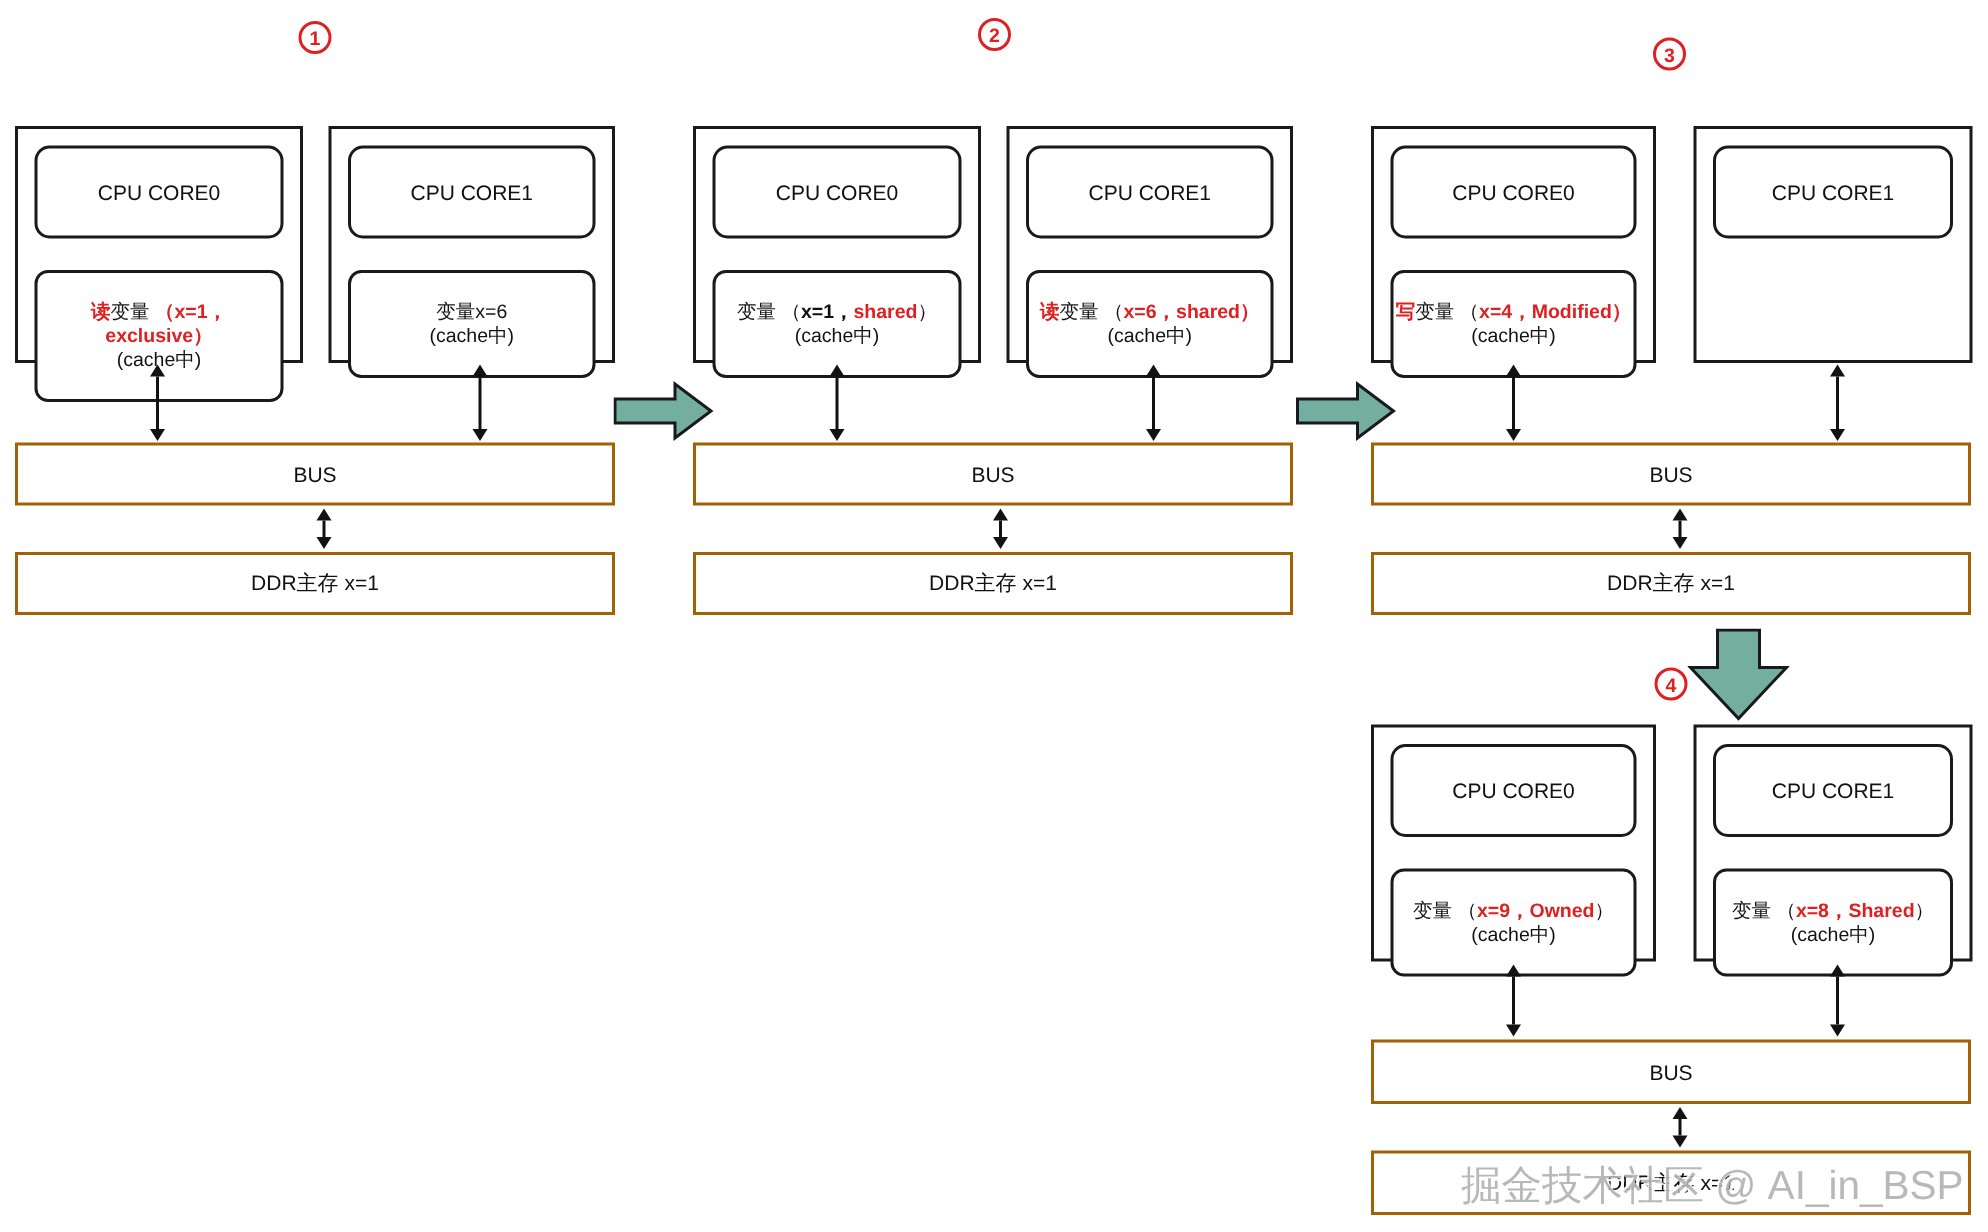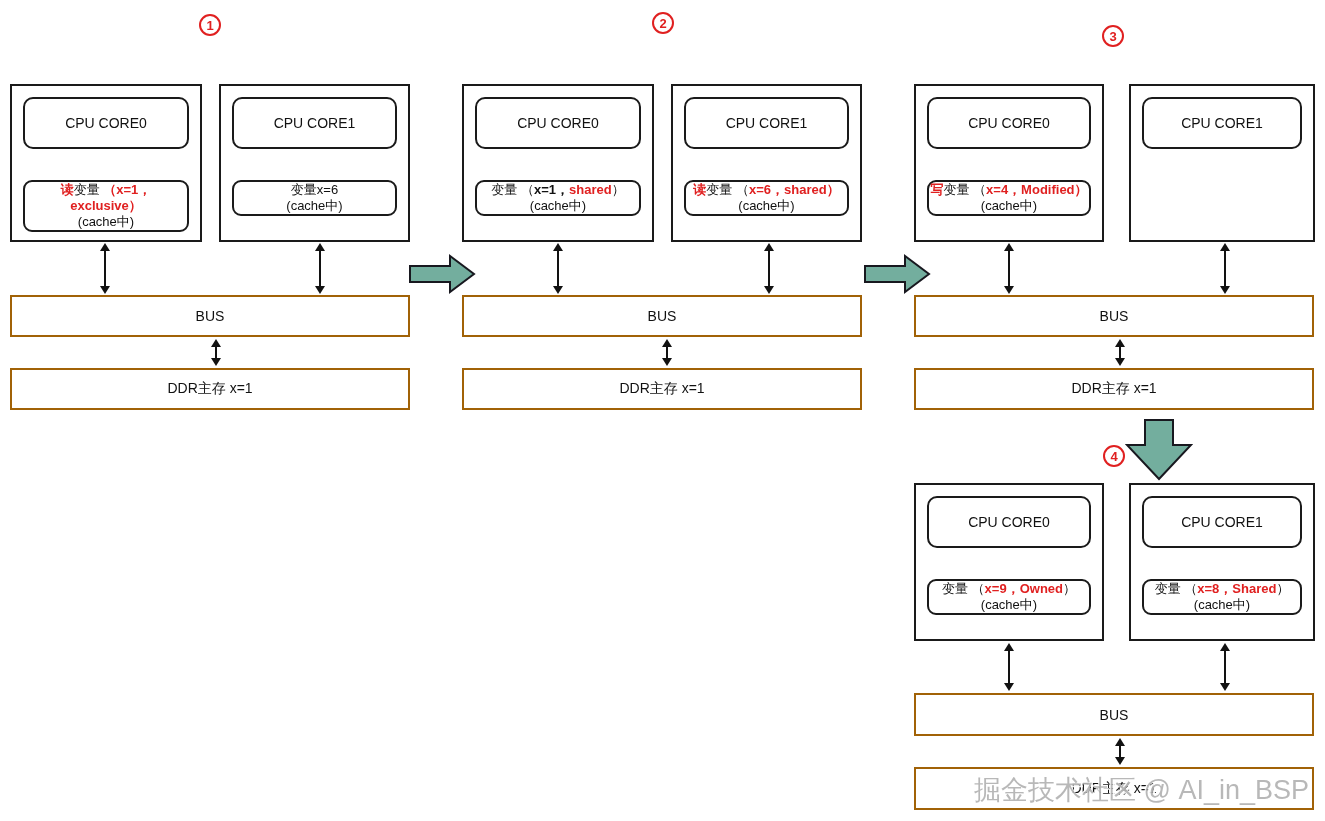--- a/index.html
+++ b/index.html
@@ -3,30 +3,30 @@
 <meta charset="utf-8">
 <style>
   html,body { margin:0; padding:0; background:#ffffff; }
   .canvas {
     position:relative; width:1325px; height:821px; overflow:hidden;
     font-family:"Liberation Sans","DejaVu Sans",sans-serif; color:#111;
     background:#ffffff;
   }
   .corebox { position:absolute; border:2px solid #1a1a1a; background:#fff; box-sizing:border-box; }
   .titlebox {
-    position:absolute; left:11px; right:11px; top:11px; height:52px;
+    position:absolute; left:11px; right:11px; top:11px; height:62px;
     border:2px solid #1a1a1a; border-radius:10px; box-sizing:border-box;
     display:flex; align-items:center; justify-content:center;
     font-size:14px; background:#fff;
   }
   .statebox {
     position:absolute; left:11px; right:11px; top:94px; min-height:36px;
     border:2px solid #1a1a1a; border-radius:9px; box-sizing:border-box;
     display:flex; flex-direction:column; align-items:center; justify-content:center;
-    font-size:13px; line-height:16px; text-align:center; padding:0 1px; background:#fff;
+    font-size:13px; line-height:16px; text-align:center; padding:18px 1px; background:#fff;
   }
   .stline { display:block; }
   .stline span.red { color:var(--red); }
   .stline span.bold { font-weight:bold; }
   .busbox,.ddrbox {
     position:absolute; border:2px solid #a16207; background:#fff; box-sizing:border-box;
     display:flex; align-items:center; justify-content:center; font-size:14px;
   }
   .dbl { position:absolute; width:2px; background:#121212; }
   .dbl::before {

